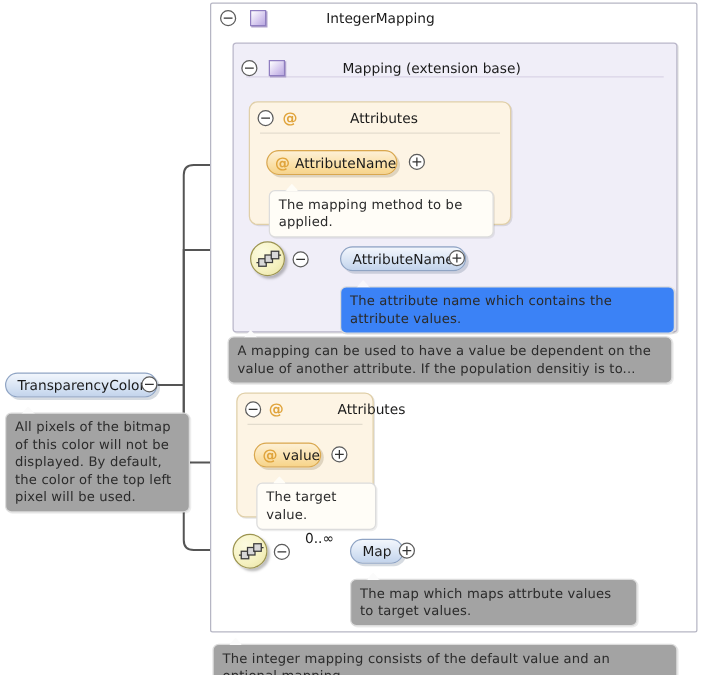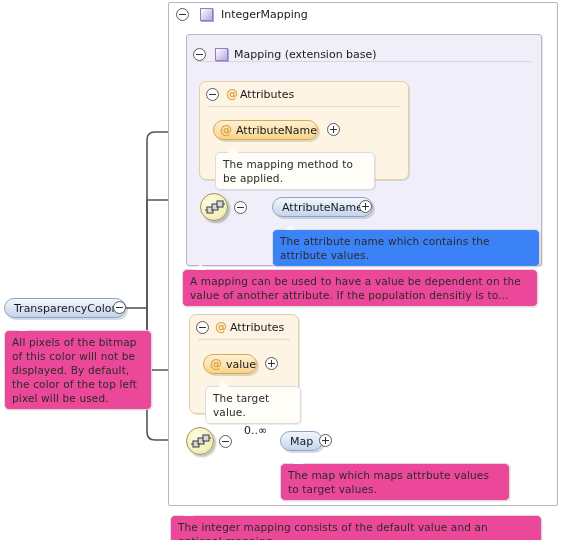--- a/index.html
+++ b/index.html
@@ -79,20 +79,21 @@
     line-height:12px;
     font-weight:bold;
   }
 
   .hdr-label {
     position:absolute;
     font-size:11px;
     color:#1a1a1a;
     white-space:nowrap;
     line-height:12px;
+    margin-left:40px;
   }
 
   
   .pill-attr {
     position:absolute;
     height:20px;
     border:1px solid #d9a74e;
     border-radius:10px;
     background:linear-gradient(to bottom,#fdf0d6 0%,#fbe3b0 50%,#f7d48a 100%);
     box-shadow:2px 2px 0 rgba(120,100,60,0.22);
@@ -125,21 +126,21 @@
     border:1px solid #9c9450; border-radius:50%;
     background:radial-gradient(circle at 35% 30%,#fcfbe0 0%,#f5f1c0 60%,#e8e2a2 100%);
     box-shadow:2px 2px 2px rgba(0,0,0,0.25);
   }
   .seq svg { position:absolute; left:4px; top:5px; }
 
   
   .bubble {
     position:absolute;
     border:1px solid #dcdcdc;
-    background:#ec4899;
+    background:#a3a3a3;
     border-radius:5px;
     box-shadow:1px 1px 0 rgba(0,0,0,0.07);
     padding:4px 7px;
     font-size:10.5px;
     line-height:14px;
     color:#2b2b2b;
     letter-spacing:0.15px;
   }
   .bubble .tail {
     position:absolute; top:-6px; left:12px;
@@ -204,21 +205,21 @@
   <div class="toggle" style="left:206px; top:88px;"></div>
   <div class="at-glyph" style="left:226px; top:88px;">@</div>
   <div class="hdr-label" style="left:240px; top:89px;">Attributes</div>
 
   <div class="pill-attr" style="left:213px; top:120px;">
     <span class="at-inline">@</span>
     <span class="txt">AttributeName</span>
   </div>
   <div class="toggle plus" style="left:327px; top:123px;"></div>
 
-  <div class="bubble on-cream" style="left:215px; top:152px; width:160px;">
+  <div class="bubble on-cream" style="left:215px; top:152px; width:180px;">
     <span class="tail"></span>
     <span>The mapping method to be applied.</span>
   </div>
 
   <div class="seq" style="left:200px; top:193px;">
     <svg width="20" height="18" viewBox="0 0 20 18">
       <g stroke="#3a3a3a" stroke-width="1" fill="#d8d8d8">
         <rect x="2" y="8" width="6" height="6"></rect>
         <rect x="7" y="5" width="6" height="6"></rect>
         <rect x="12" y="2" width="6" height="6"></rect>

